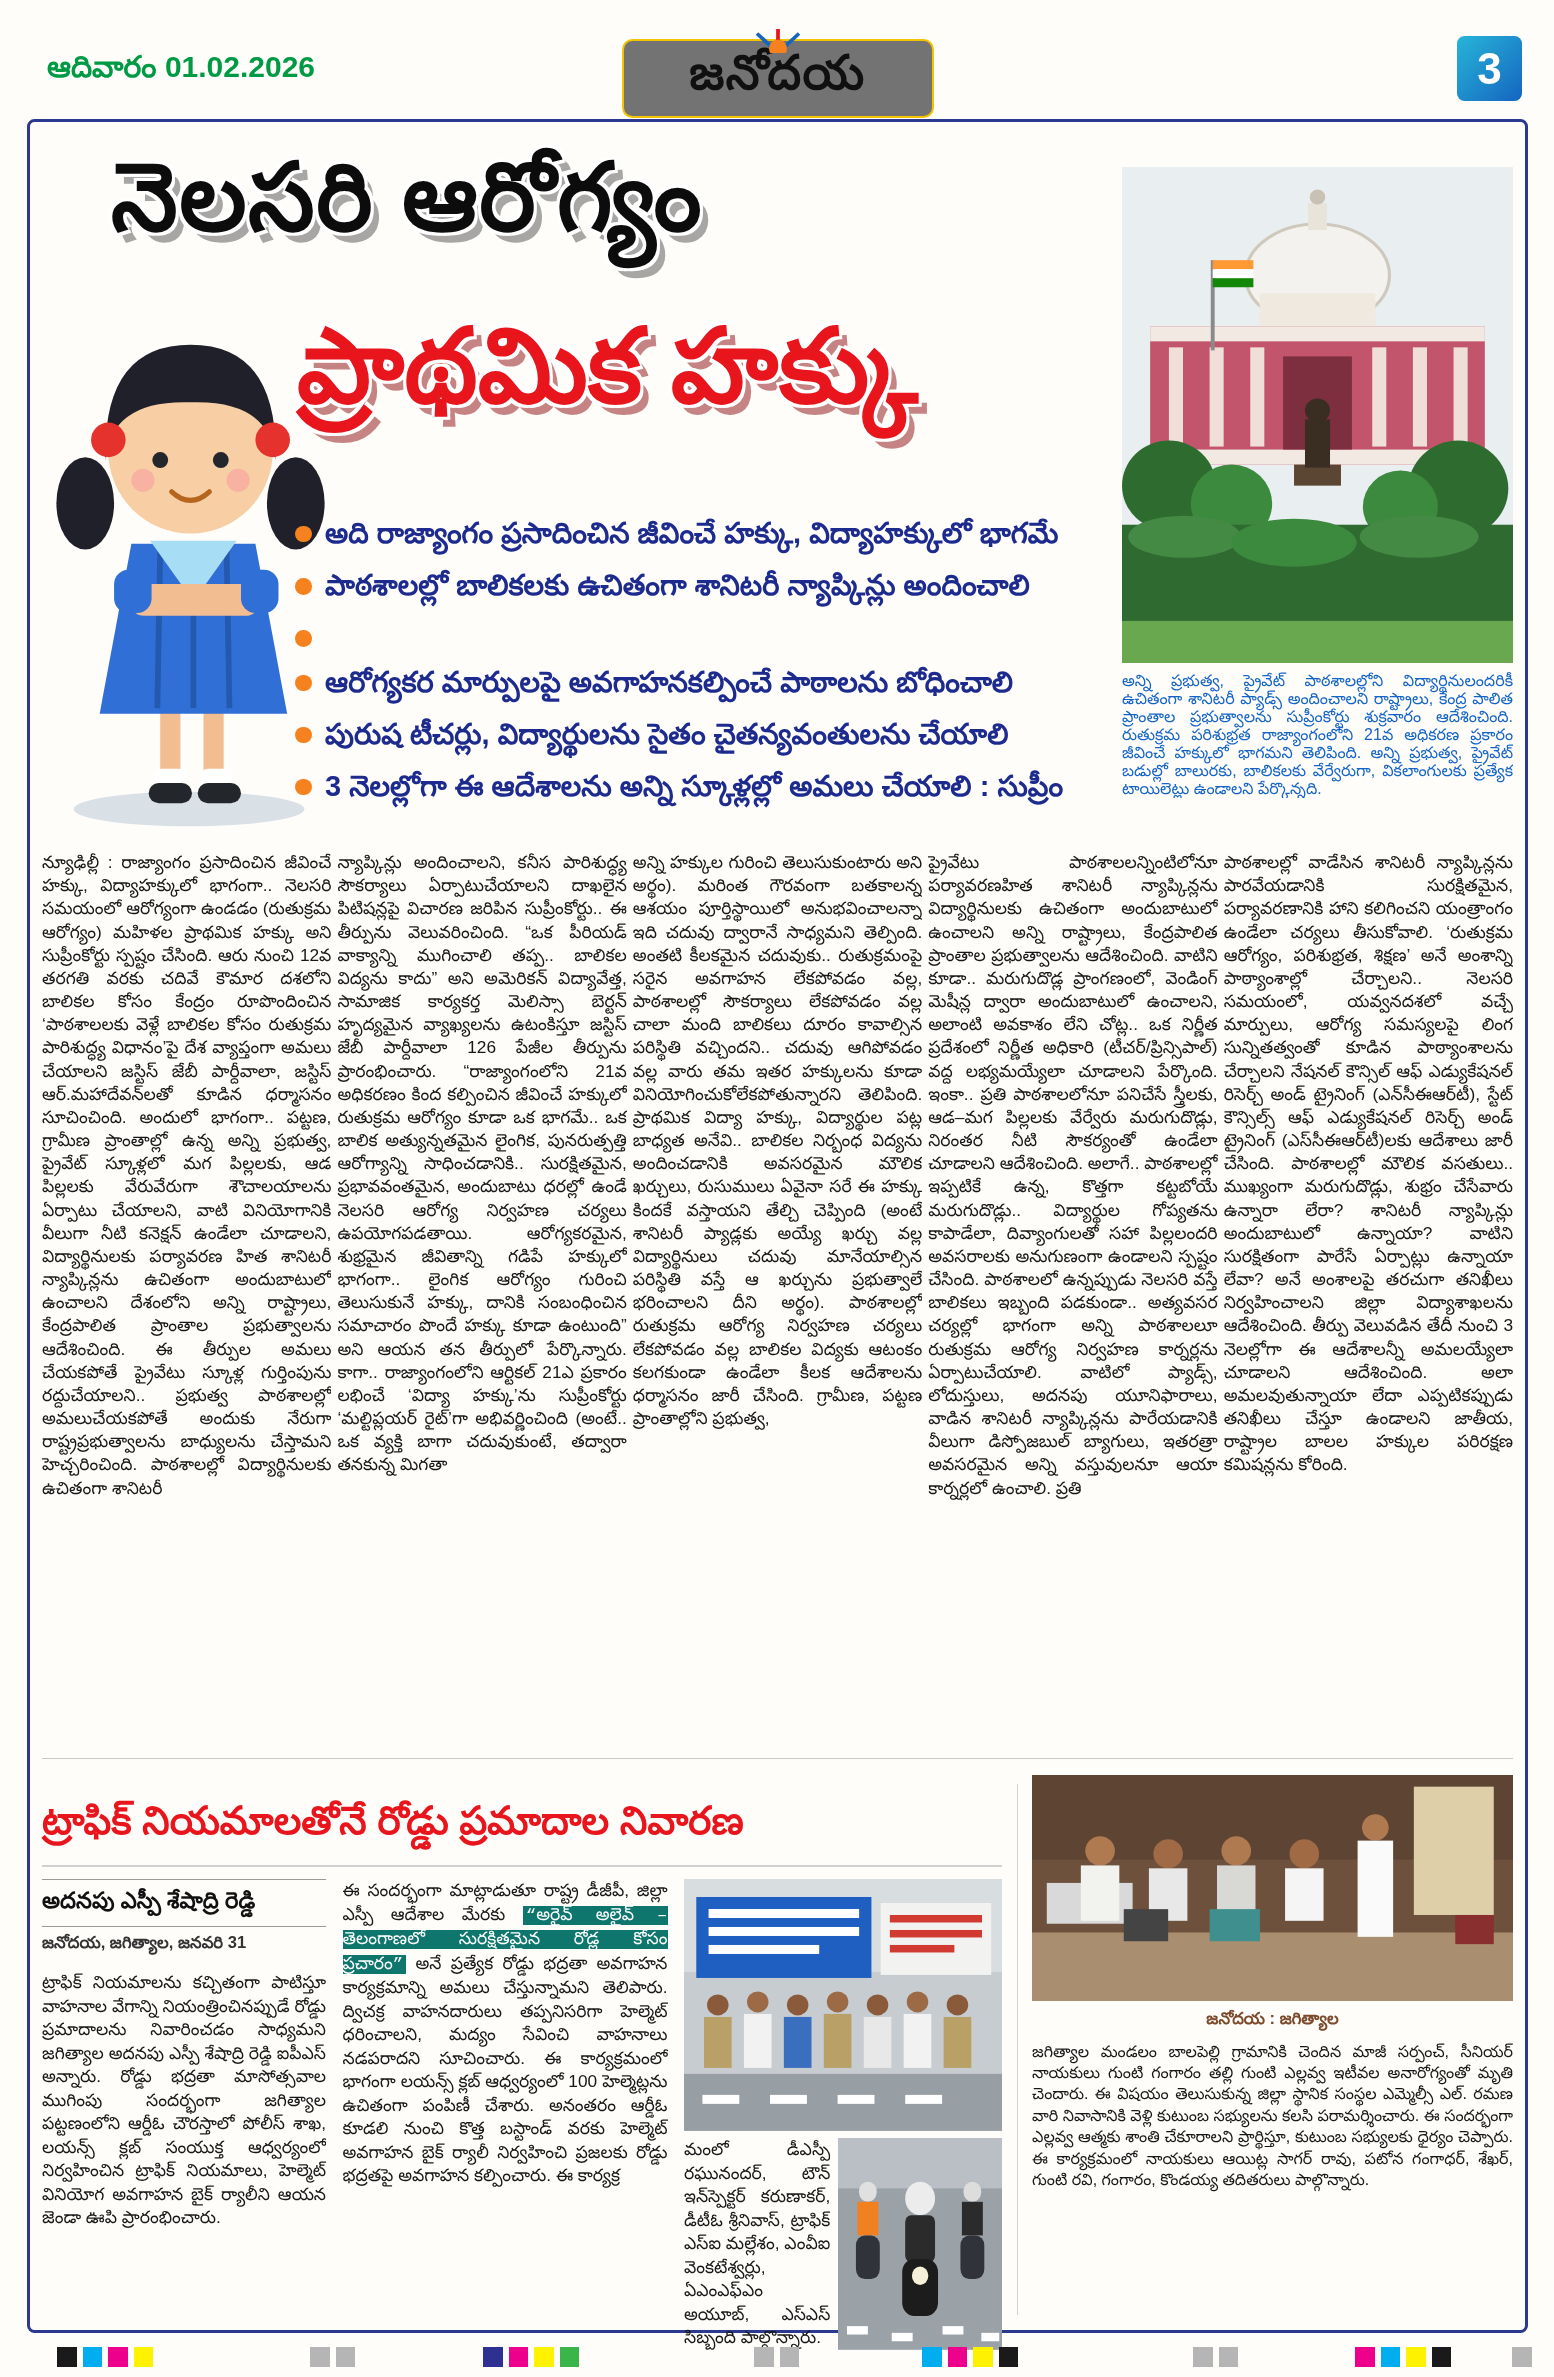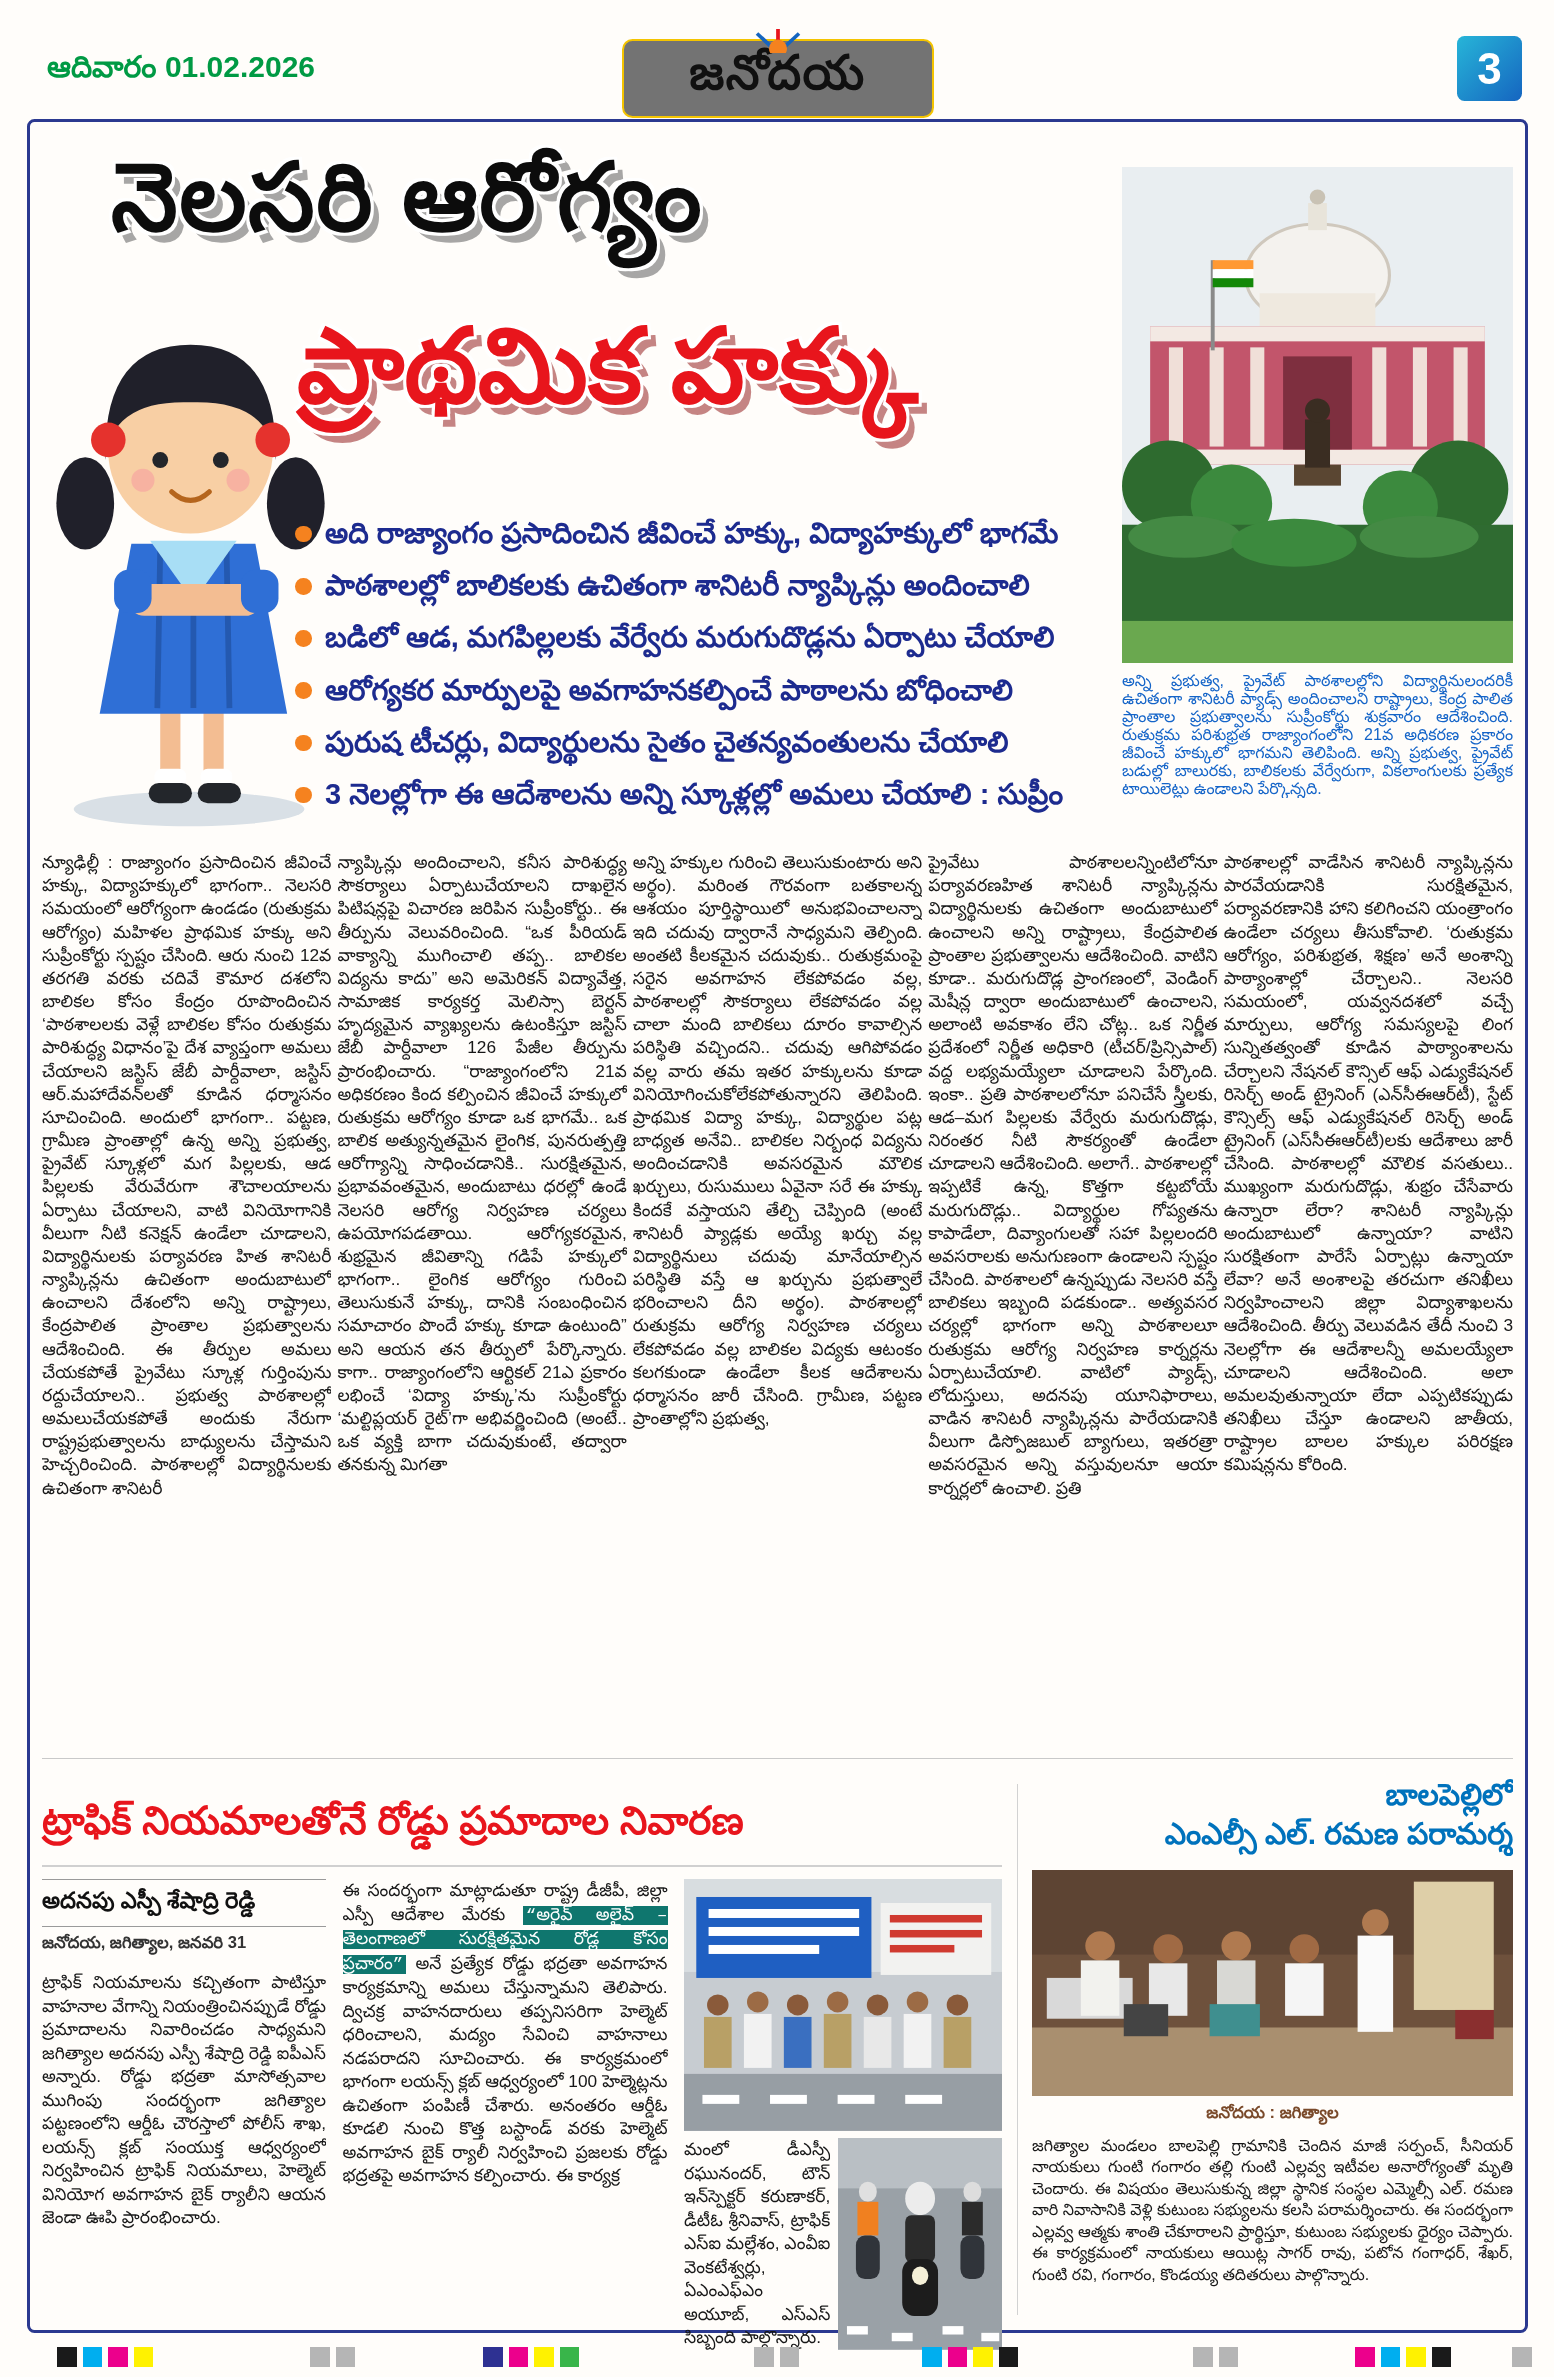--- a/index.html
+++ b/index.html
@@ -171,21 +171,20 @@
       <li>
           <span class="dot"></span>
           <span>అది రాజ్యాంగం ప్రసాదించిన జీవించే హక్కు, విద్యాహక్కులో భాగమే</span>
         </li>
       <li>
           <span class="dot"></span>
           <span>పాఠశాలల్లో బాలికలకు ఉచితంగా శానిటరీ న్యాప్కిన్లు అందించాలి</span>
         </li>
       <li>
           <span class="dot"></span>
-          <span>బడిలో ఆడ, మగపిల్లలకు వేర్వేరు మరుగుదొడ్లను ఏర్పాటు చేయాలి</span>
         </li>
       <li>
           <span class="dot"></span>
           <span>ఆరోగ్యకర మార్పులపై అవగాహనకల్పించే పాఠాలను బోధించాలి</span>
         </li>
       <li>
           <span class="dot"></span>
           <span>పురుష టీచర్లు, విద్యార్థులను సైతం చైతన్యవంతులను చేయాలి</span>
         </li>
       <li>
@@ -289,24 +288,20 @@
                   <rect x="96" y="116" width="12" height="5"></rect>
                 </g>
             </svg>
           </div>
         </div>
       </div>
     </div>
   </section>
 
   <section class="mlc">
-    <h2>
-      <span>బాలపెల్లిలో</span><br>
-      <span>ఎంఎల్సీ ఎల్. రమణ పరామర్శ</span>
-    </h2>
     <div class="photo">
       <svg viewBox="0 0 325 155" preserveAspectRatio="none">
         <rect width="325" height="155" fill="#6e513c"></rect>
         <rect x="0" y="0" width="325" height="58" fill="#5d4433"></rect>
         <rect x="258" y="8" width="54" height="88" fill="#decfa8"></rect>
         <rect x="0" y="108" width="325" height="47" fill="#a98f6f"></rect>
         <rect x="10" y="74" width="58" height="28" fill="#d9d9d9"></rect>
         <circle cx="46" cy="52" r="10" fill="#b07a50"></circle>
           <rect x="33" y="62" width="26" height="38" fill="#f2f2ee"></rect>
         <circle cx="92" cy="54" r="10" fill="#a06a44"></circle>

